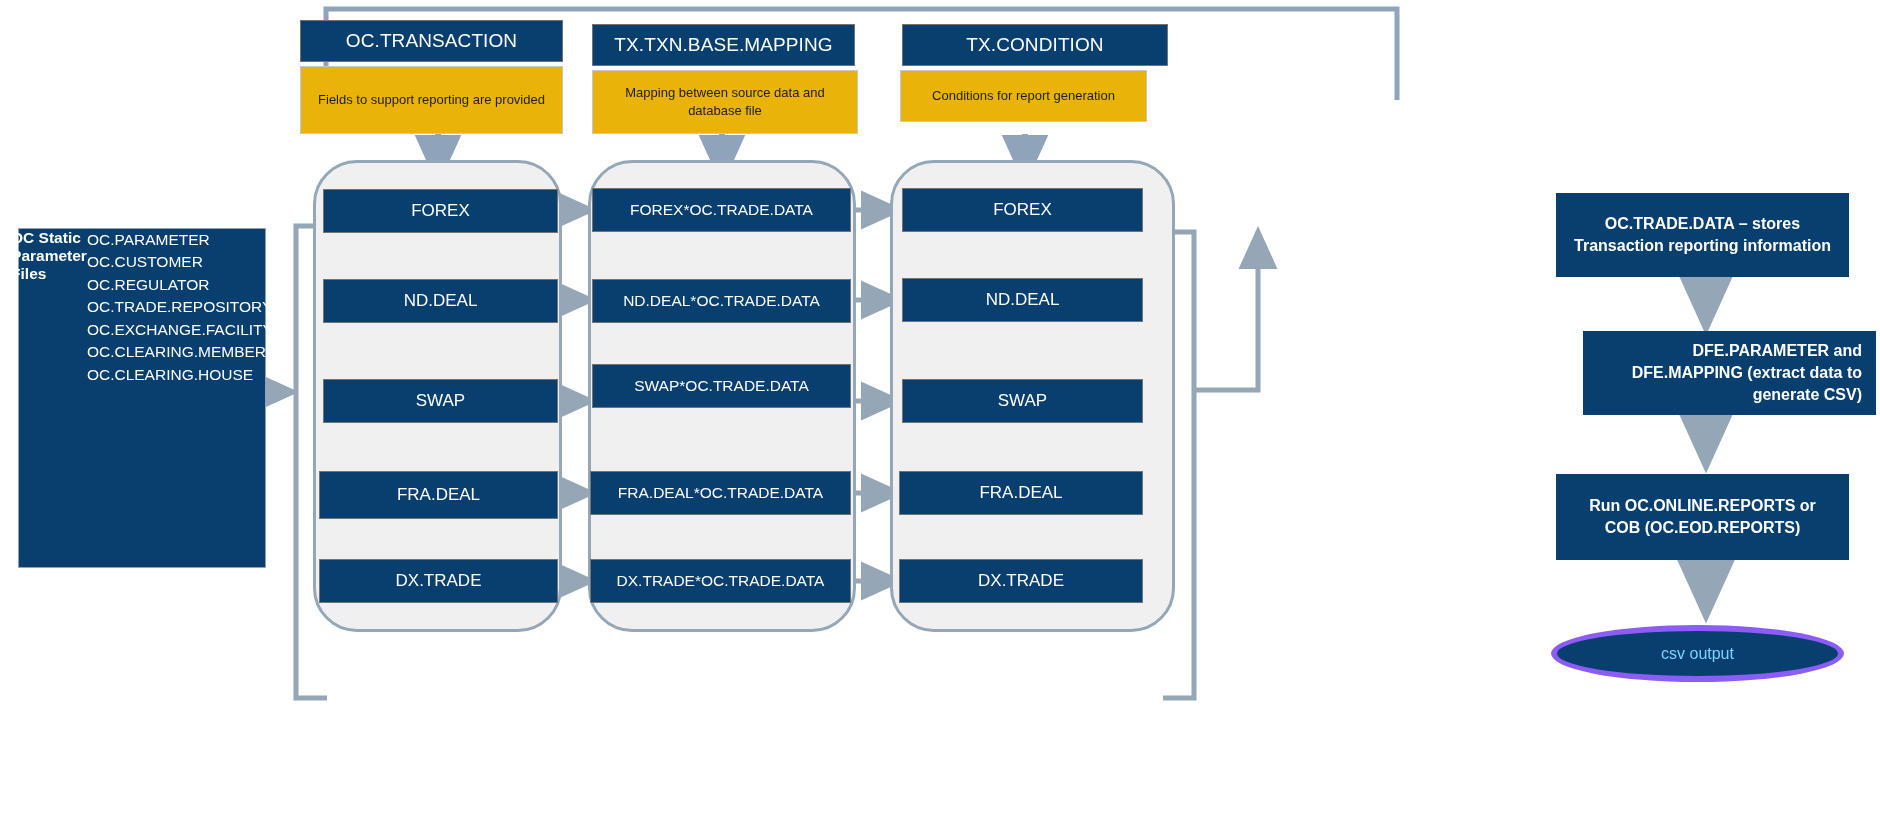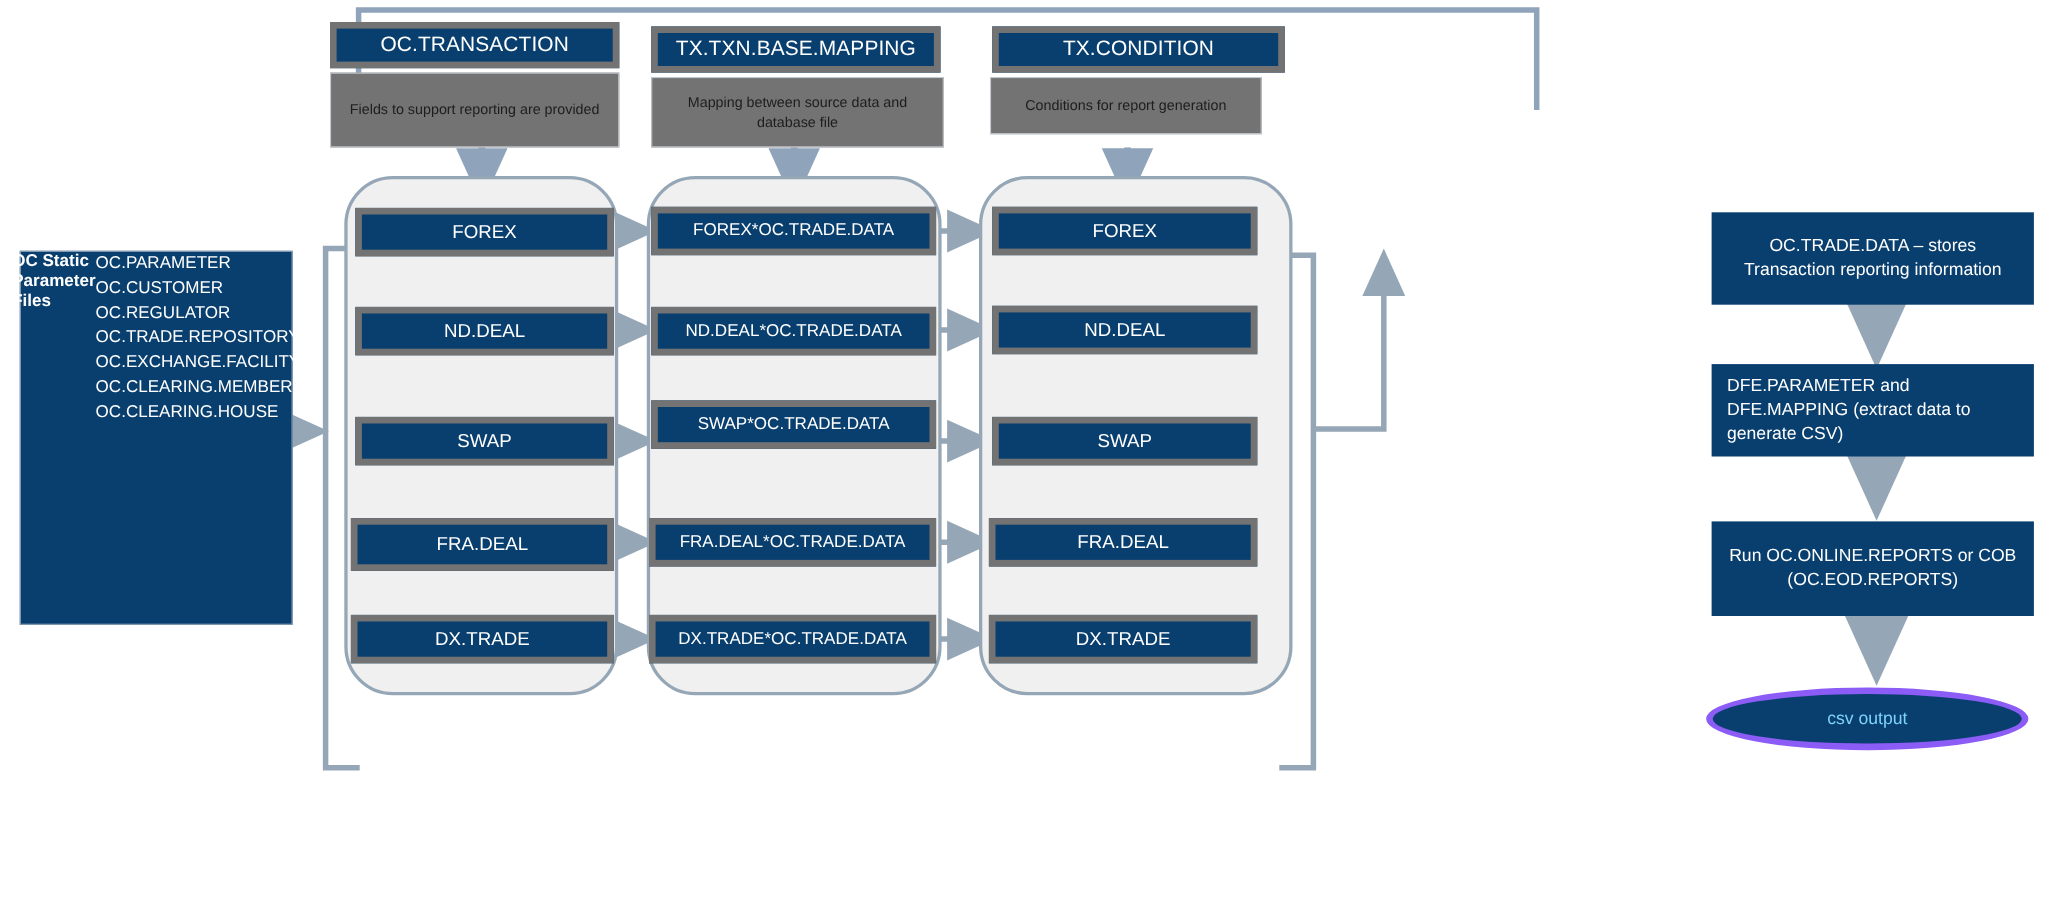--- a/index.html
+++ b/index.html
@@ -23,31 +23,31 @@
   }
   .box{
     position:absolute;
     box-sizing:border-box;
     background:#093f6e;
     color:#ffffff;
     display:flex;
     align-items:center;
     justify-content:center;
     text-align:center;
-    border:6px solid #737373;
+    border:1px solid #737373;
     line-height:1.28;
   }
   .hdr-title{
     font-size:19px;
     letter-spacing:.1px;
   }
   .hdr-desc{
     position:absolute;
     box-sizing:border-box;
-    background:#737373;
+    background:#eab308;
     color:#1d1d1d;
     display:flex;
     align-items:center;
     justify-content:center;
     text-align:center;
     font-size:13px;
     line-height:1.38;
     padding:0 8px;
     border:1px solid #c3c8cf;
   }
@@ -86,23 +86,24 @@
   .rbox{
     position:absolute;
     box-sizing:border-box;
     background:#093f6e;
     color:#ffffff;
     display:flex;
     align-items:center;
     font-size:16px;
     line-height:1.38;
     padding:0 14px;
+    font-weight:bold;
   }
   .rbox.center{justify-content:center;text-align:center;}
-  .rbox.left{justify-content:flex-start;text-align:left;}
+  .rbox.left{justify-content:flex-start;text-align:right;margin-left:27px;}
   .ellipse{
     position:absolute;
     box-sizing:border-box;
     background:#093f6e;
     border:6px solid #8b5cf6;
     border-radius:50%;
     color:#7dd3fc;
     display:flex;
     align-items:center;
     justify-content:center;

